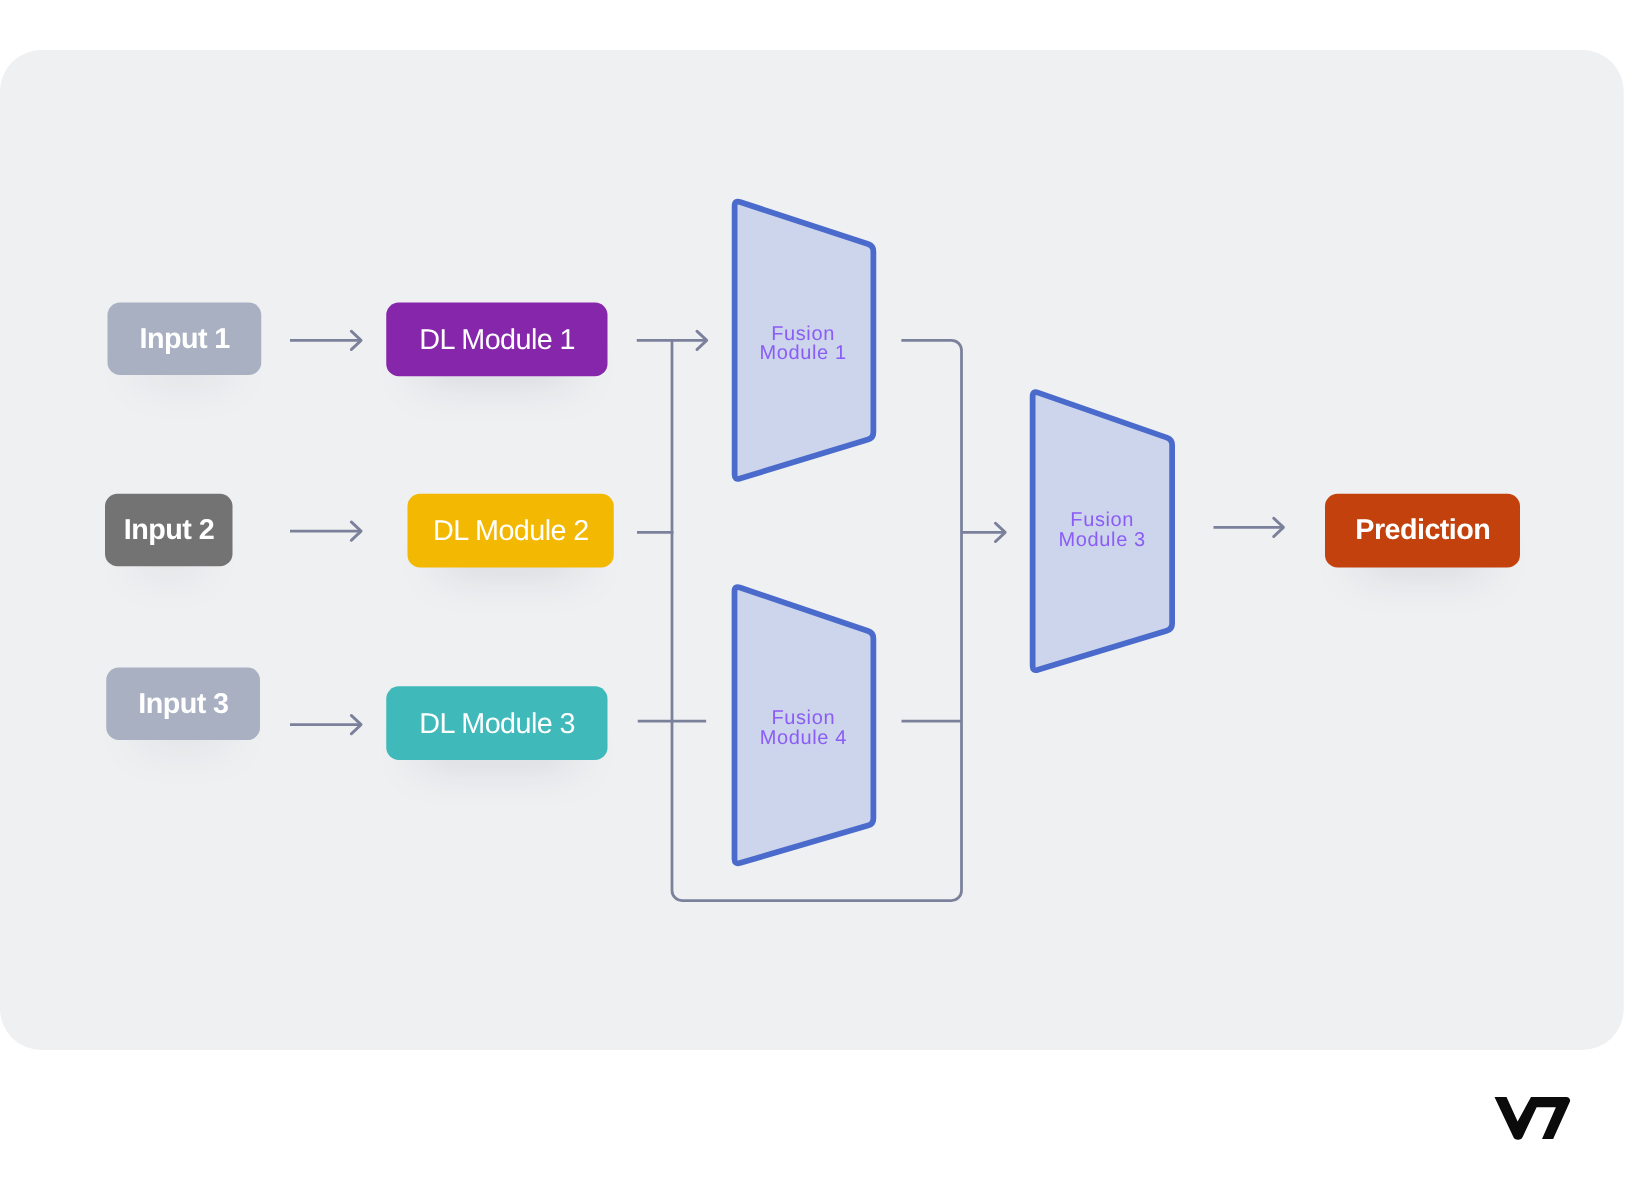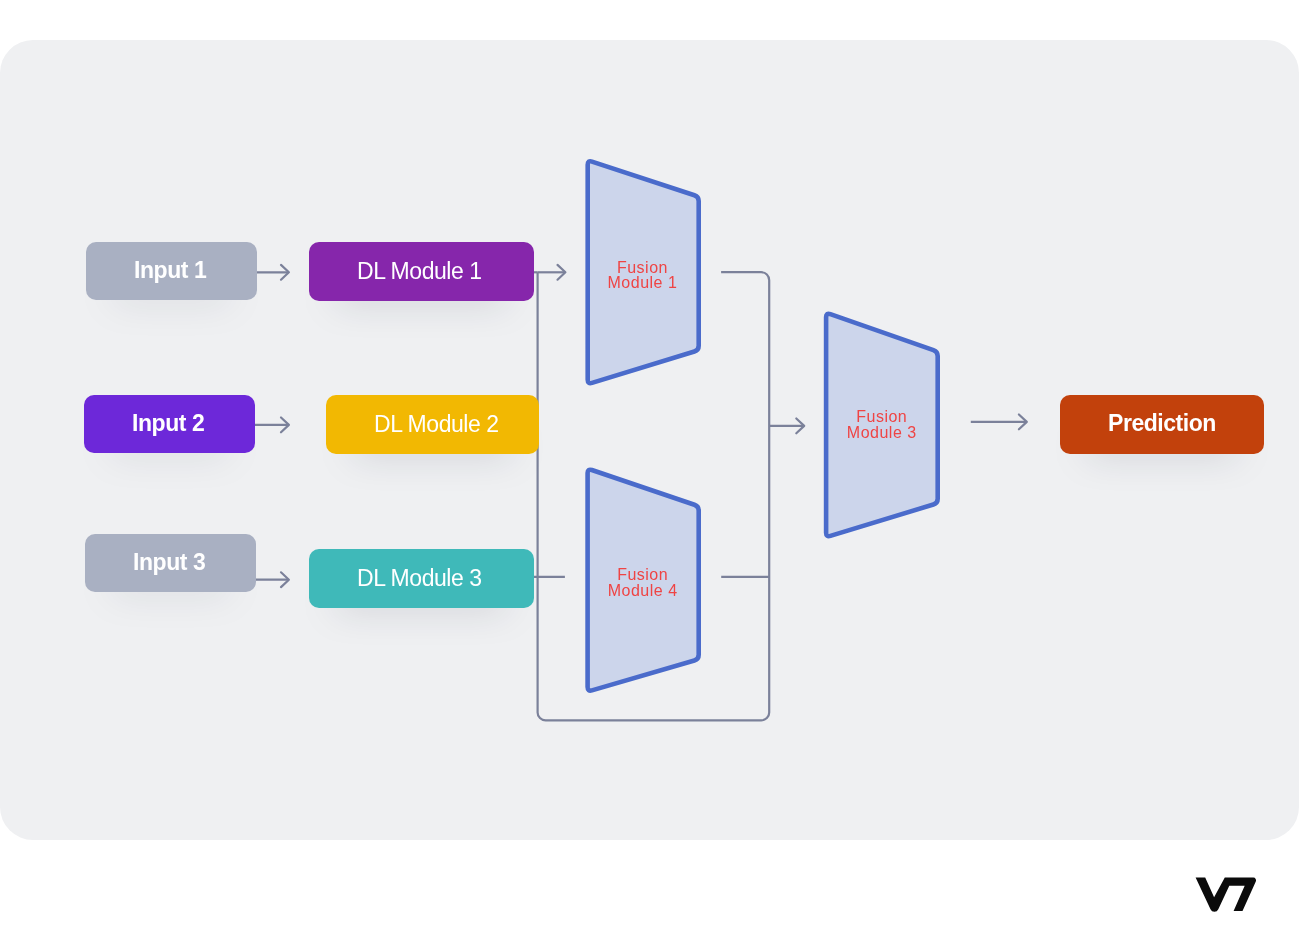--- a/index.html
+++ b/index.html
@@ -4,32 +4,32 @@
 <style>
   html,body{margin:0;padding:0;background:#ffffff;}
   body{width:1300px;height:952px;overflow:hidden;
        font-family:"Liberation Sans",sans-serif;
        -webkit-font-smoothing:antialiased;}
   #stage{position:relative;width:1300px;height:952px;background:#fff;}
   #card{position:absolute;left:0px;top:40px;width:1299px;height:800px;
         background:#eff0f2;border-radius:33px;}
   svg.lay{position:absolute;left:0;top:0;width:1300px;height:952px;overflow:visible;}
 
-  .pill{position:absolute;display:flex;align-items:center;justify-content:flex-start;
+  .pill{position:absolute;display:flex;align-items:center;justify-content:center;
         color:#ffffff;border-radius:10px;white-space:nowrap;
-        box-shadow:0 22px 36px -28px rgba(26,32,54,1), 0 26px 44px -30px rgba(26,32,54,0.8);padding-left:48px;}
+        box-shadow:0 22px 36px -28px rgba(26,32,54,1), 0 26px 44px -30px rgba(26,32,54,0.8);}
   .pill span{display:block;margin-right:-0.45px;margin-top:-1.5px;
               transform:translateZ(0);}
 
   .inpill{font-size:23px;font-weight:700;letter-spacing:-0.45px;}
   .dlpill{font-size:23px;font-weight:400;letter-spacing:-0.45px;}
   .dlpill span{margin-top:-0.5px;}
   .outpill{font-size:23px;font-weight:700;letter-spacing:-0.45px;}
 
-  .flabel{position:absolute;text-align:center;color:#ef4444;
+  .flabel{position:absolute;text-align:center;color:#8b5cf6;
           font-size:16px;font-weight:400;line-height:15.7px;
           letter-spacing:0.5px;text-indent:0.5px;white-space:nowrap;
           transform:translateZ(0);}
 
   #wm{position:absolute;color:#9b9b9b;font-size:18.9px;white-space:nowrap;
        transform:translateZ(0);}
 </style>
 </head>
 <body>
 
@@ -59,21 +59,21 @@
     <g id="shapes">
         <path d="M587.70 164.70 Q587.7 160.2 591.98 161.60 L694.42 195.20 Q698.7 196.6 698.70 201.10 L698.70 345.70 Q698.7 350.2 694.40 351.52 L592.00 382.88 Q587.7 384.2 587.70 379.70 Z" fill="#ccd5eb" stroke="#4a6bcb" stroke-width="4.6" stroke-linejoin="round"></path>
         <path d="M587.60 473.10 Q587.6 468.6 591.86 470.04 L694.44 504.76 Q698.7 506.2 698.70 510.70 L698.70 654.70 Q698.7 659.2 694.38 660.46 L591.92 690.34 Q587.6 691.6 587.60 687.10 Z" fill="#ccd5eb" stroke="#4a6bcb" stroke-width="4.6" stroke-linejoin="round"></path>
         <path d="M826.10 317.10 Q826.1 312.6 830.35 314.08 L933.45 350.12 Q937.7 351.6 937.70 356.10 L937.70 498.70 Q937.7 503.2 933.40 504.51 L830.40 535.89 Q826.1 537.2 826.10 532.70 Z" fill="#ccd5eb" stroke="#4a6bcb" stroke-width="4.6" stroke-linejoin="round"></path>
       </g>
   </svg>
 
   <div class="pill inpill" style="left:86px;top:242px;width:123px;height:58px;background:#a9b0c2;">
     <span>Input 1</span>
   </div>
-  <div class="pill inpill" style="left:84px;top:395px;width:123px;height:58px;background:#6d28d9;">
+  <div class="pill inpill" style="left:84px;top:395px;width:102px;height:58px;background:#737373;">
     <span>Input 2</span>
   </div>
   <div class="pill inpill" style="left:85px;top:534px;width:123px;height:58px;background:#a9b0c2;">
     <span>Input 3</span>
   </div>
 
   <div class="pill dlpill" style="left:309px;top:242px;width:177px;height:59px;background:#8626ab;">
     <span>DL Module 1</span>
   </div>
   <div class="pill dlpill" style="left:309px;top:395px;width:165px;height:59px;background:#f2b802;margin-left:17px;">

